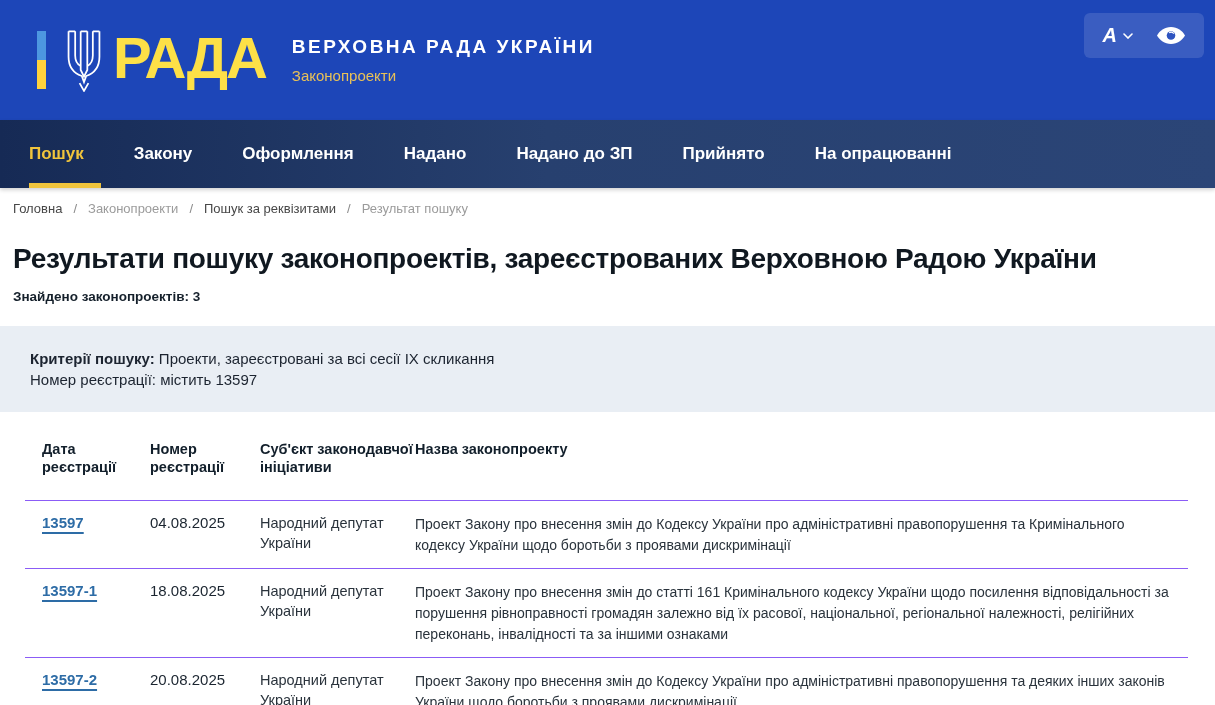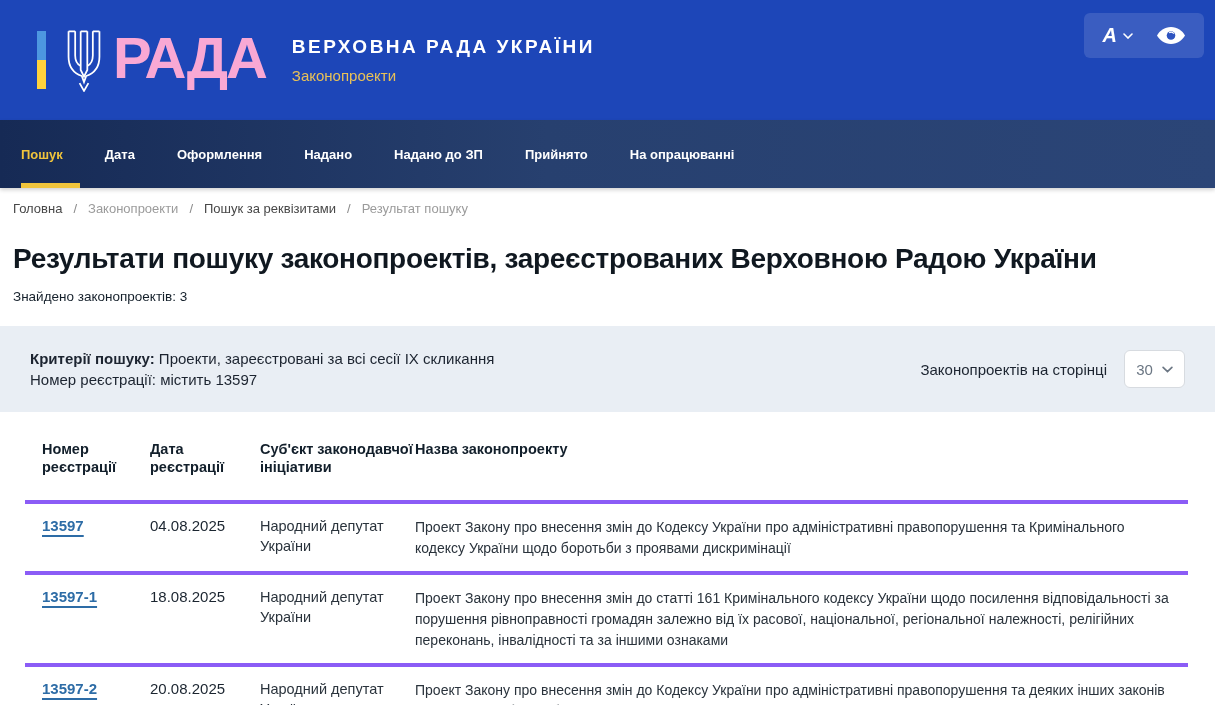--- a/index.html
+++ b/index.html
@@ -14,21 +14,21 @@
   .site-header {
     position: relative; height: 120px; background: #1d46b8;
     display: flex; align-items: center; padding-left: 37px;
   }
   .logo-group { display: flex; align-items: center; cursor: pointer; }
   .flag-bar { width: 9px; height: 58px; display: flex; flex-direction: column; margin-right: 13px; }
   .flag-bar .top { flex: 1; background: #4d97e0; }
   .flag-bar .bottom { flex: 1; background: #ffd23c; }
   .trident { margin-right: 4px; display: flex; align-items: center; }
   .logo-word {
-    color: #f9a8d4; font-weight: bold; font-size: 58px; line-height: 1;
+    color: #fde047; font-weight: bold; font-size: 58px; line-height: 1;
     letter-spacing: -2px; margin-right: 26px; margin-top: -4px;
   }
   .site-title { color: #ffffff; font-weight: bold; font-size: 19px; letter-spacing: 2.5px; }
   .site-subtitle { color: #e8c158; font-size: 15px; margin-top: 9px; }
 
   .header-controls {
     position: absolute; top: 13px; right: 11px; height: 45px;
     background: rgba(255,255,255,0.13); border-radius: 6px;
     display: flex; align-items: center; padding: 0 19px; gap: 24px;
   }
@@ -37,21 +37,21 @@
   .eye-button { display: flex; align-items: center; cursor: pointer; }
 
   
   .main-nav {
     height: 68px; background: linear-gradient(90deg, #162a55 0%, #27406f 45%, #2b4577 100%);
     display: flex; align-items: stretch; box-shadow: 0 2px 4px rgba(0,0,0,0.18);
     position: relative; z-index: 2;
   }
   .nav-item {
     display: flex; align-items: center; padding: 12px 21px; position: relative;
-    color: #ffffff; font-weight: bold; font-size: 13px; cursor: pointer; white-space: nowrap;
+    color: #ffffff; font-weight: bold; font-size: 17px; cursor: pointer; white-space: nowrap; margin-left: 8px;
   }
   .nav-item.active { color: #f0c43c; }
   .nav-item.active .active-underline {
     position: absolute; left: 21px; right: 4px; bottom: 0; height: 5px; background: #f0c43c;
   }
 
   
   .breadcrumb {
     display: flex; align-items: flex-start; gap: 11px;
     padding: 13px 0 0 13px; font-size: 13px;
@@ -59,21 +59,21 @@
   .crumb { color: #474747; cursor: pointer; }
   .crumb.muted { color: #9b9b9b; }
   .crumb.current { color: #9b9b9b; cursor: default; }
   .crumb-sep { color: #8a8a8a; }
 
   
   .page-title {
     margin: 27px 13px 0; font-size: 28px; font-weight: bold;
     letter-spacing: -0.3px; color: #101820; white-space: nowrap;
   }
-  .found-count { margin: 14px 13px 0; font-size: 13.5px; font-weight: normal; color: #15202b; }
+  .found-count { margin: 14px 13px 0; font-size: 13.5px; font-weight: bold; color: #15202b; }
 
   
   .criteria-bar {
     margin-top: 22px; height: 86px; background: #e9eef4;
     display: flex; align-items: center; justify-content: space-between;
     padding: 0 30px;
   }
   .criteria-lines { font-size: 15px; color: #1c2430; line-height: 1.4; }
   .criteria-label { font-weight: bold; }
   .per-page { display: flex; align-items: center; }
@@ -88,21 +88,21 @@
   .results-table { margin: 0 27px 0 25px; }
   .t-head {
     display: grid; grid-template-columns: 125px 110px 155px 1fr;
     padding: 28px 0 24px;
   }
   .t-head .cell {
     font-weight: bold; font-size: 14.5px; color: #121f2b; line-height: 1.25;
   }
   .t-row {
     display: grid; grid-template-columns: 125px 110px 155px 1fr;
-    border-top: 4px solid #8b5cf6; padding: 13px 0 12px;
+    border-top: 1px solid #8b5cf6; padding: 13px 0 12px;
   }
   .cell.c-num, .t-head .cell:first-child { padding-left: 17px; }
   .bill-link {
     color: #2d6ca6; font-weight: bold; font-size: 15px; cursor: pointer;
     text-decoration: underline; text-underline-offset: 4px; text-decoration-thickness: 1.5px;
   }
   .cell.c-date { font-size: 15px; color: #1b2530; }
   .cell.c-subj { font-size: 14.5px; color: #2a333c; line-height: 1.35; padding-right: 14px; }
   .cell.c-name { font-size: 14px; color: #2a333c; line-height: 1.5; padding-right: 16px; }
 </style>
@@ -148,21 +148,21 @@
     </div>
   </div>
 </header>
 
 <nav class="main-nav">
   <div class="nav-item active">
     <span>Пошук</span>
     <span class="active-underline"></span>
   </div>
   <div class="nav-item">
-      <span>Дата</span>
+      <span>Закону</span>
     </div>
   <div class="nav-item">
       <span>Оформлення</span>
     </div>
   <div class="nav-item">
       <span>Надано</span>
     </div>
   <div class="nav-item">
       <span>Надано до ЗП</span>
     </div>
@@ -189,35 +189,26 @@
   <div class="found-count">Знайдено законопроектів: 3</div>
 
   <div class="criteria-bar">
     <div class="criteria-lines">
       <div>
         <span class="criteria-label">Критерії пошуку:</span>
         <span>Проекти, зареєстровані за всі сесії IX скликання</span>
       </div>
       <div>Номер реєстрації: містить 13597</div>
     </div>
-    <div class="per-page">
-      <span class="per-page-label">Законопроектів на сторінці</span>
-      <div class="per-page-select">
-        <span>30</span>
-        <svg width="11" height="7" viewBox="0 0 10 6">
-            <path d="M1 1 L5 5 L9 1" stroke="#6b7683" fill="none" stroke-width="1.5" stroke-linecap="round"></path>
-          </svg>
-      </div>
-    </div>
   </div>
 
   <div class="results-table">
     <div class="t-head">
+      <div class="cell">Дата реєстрації</div>
       <div class="cell">Номер реєстрації</div>
-      <div class="cell">Дата реєстрації</div>
       <div class="cell">Суб'єкт законодавчої ініціативи</div>
       <div class="cell">Назва законопроекту</div>
     </div>
 
     <div class="t-row">
       <div class="cell c-num"><span class="bill-link">13597</span></div>
       <div class="cell c-date">04.08.2025</div>
       <div class="cell c-subj">Народний депутат України</div>
       <div class="cell c-name">Проект Закону про внесення змін до Кодексу України про адміністративні правопорушення та Кримінального кодексу України щодо боротьби з проявами дискримінації</div>
     </div>

